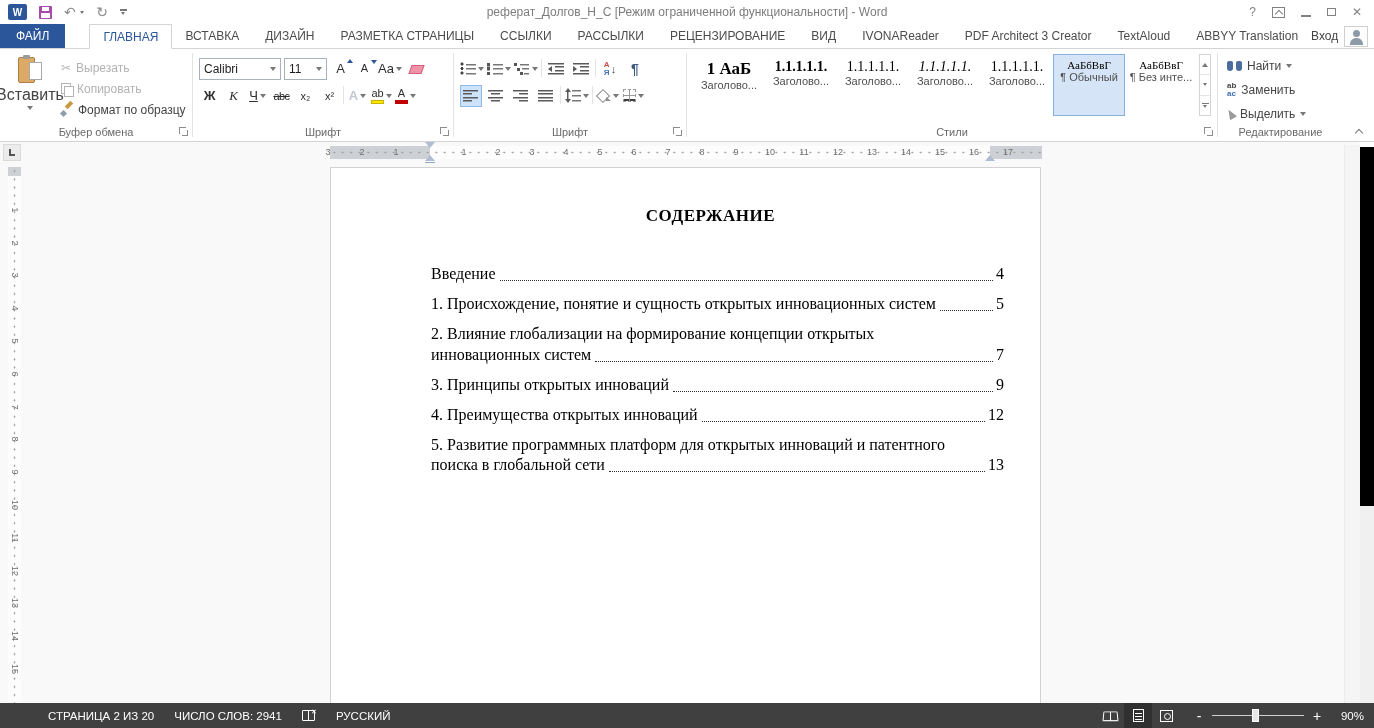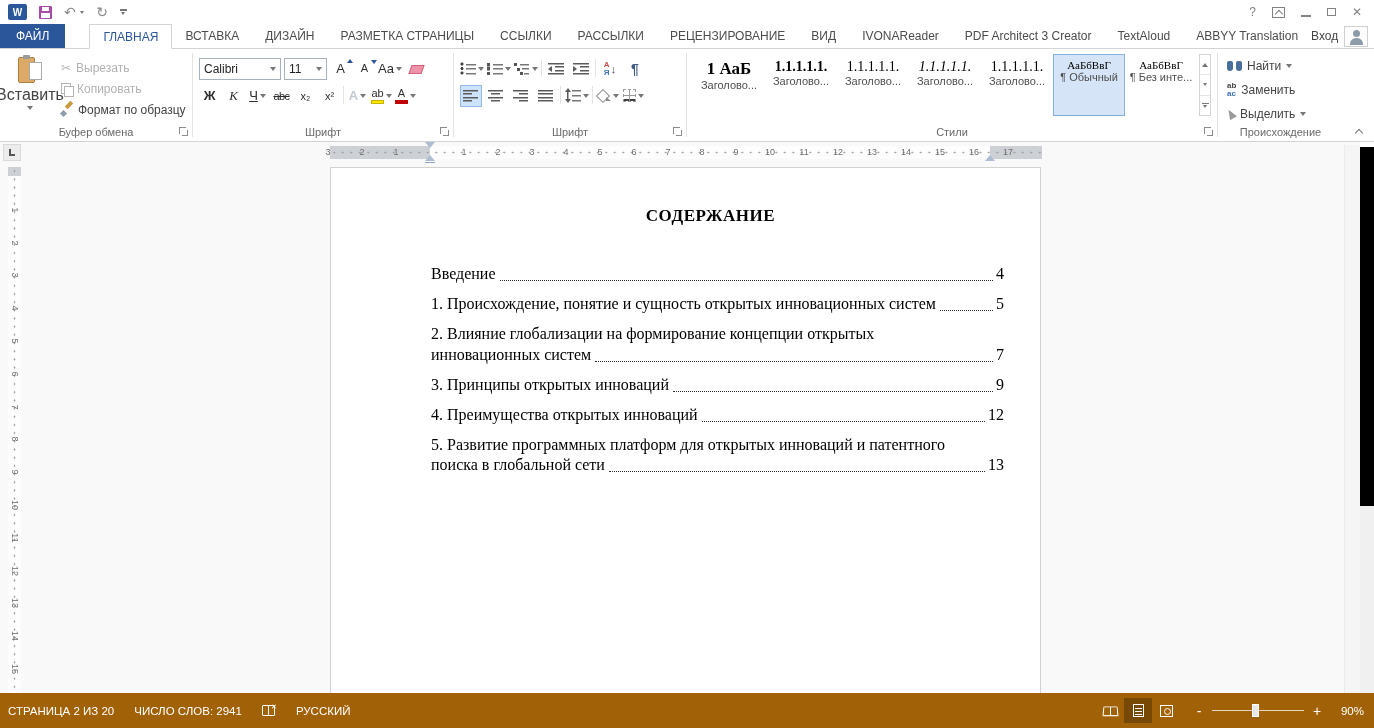--- a/index.html
+++ b/index.html
@@ -176,21 +176,21 @@
 .toc-text { white-space: nowrap; }
 .leader { flex: 1; align-self: flex-end; margin: 0 2px 3.5px 4px; border-bottom: 1.7px dotted #2e2e2e; min-width: 12px; }
 .toc-page { margin-left: 1px; }
 
 
 .scroll-track { position: absolute; right: 14px; top: 145px; width: 16px; height: 558px; background: #f5f5f5; border-left: 1px solid #ebebeb; }
 .black-strip { position: absolute; right: 0; top: 147px; width: 14px; height: 359px; background: #000; }
 .gray-strip { position: absolute; right: 0; top: 506px; width: 14px; height: 197px; background: #f0f0f0; }
 
 
-.statusbar { position: absolute; left: 0; right: 0; bottom: 0; height: 35px; background: #a16207; color: #fff; display: flex; align-items: center; font-size: 11.5px; }
+.statusbar { position: absolute; left: 0; right: 0; bottom: 0; height: 25px; background: #404040; color: #fff; display: flex; align-items: center; font-size: 11.5px; padding-left: 40px; }
 .sb-left { display: flex; align-items: center; gap: 20px; padding-left: 8px; }
 .sb-item { display: flex; align-items: center; gap: 4px; white-space: nowrap; }
 .ic-proof { position: relative; width: 14px; height: 12px; }
 .ic-proof::before { content: ""; position: absolute; left: 0; bottom: 1px; width: 11px; height: 9px; border: 1px solid #fff; border-radius: 1px; background: linear-gradient(#fff 0 0) 50% 0/1px 9px no-repeat; }
 .ic-proof::after { content: "✕"; position: absolute; right: -1px; top: -2px; font-size: 7px; color: #fff; }
 .sb-right { margin-left: auto; display: flex; align-items: center; padding-right: 10px; }
 .vbtn { width: 28px; height: 25px; display: flex; align-items: center; justify-content: center; }
 .vbtn.active { background: rgba(0,0,0,0.25); }
 .ic-readmode { width: 15px; height: 10px; border: 1px solid #fff; border-radius: 1px 1px 0 0; background: linear-gradient(#fff 0 0) 50% 0/1px 10px no-repeat; transform: perspective(20px) rotateX(15deg); }
 .ic-printlayout { width: 11px; height: 13px; border: 1px solid #fff; background-repeat: no-repeat; background-image: linear-gradient(#fff 0 0), linear-gradient(#fff 0 0), linear-gradient(#fff 0 0); background-size: 7px 1px, 7px 1px, 7px 1px; background-position: 1px 3px, 1px 6px, 1px 9px; }
@@ -215,20 +215,21 @@
           <i class="s-top"></i>
           <i class="s-bot"></i>
         </span>
       <span><span class="glyph">↶</span> <span class="caret tiny"></span></span>
       <span class="glyph">↻</span>
       <span class="qat-more">
           <span class="bar"></span>
           <span class="caret tiny"></span>
         </span>
     </div>
+    <div class="titletext">реферат_Долгов_Н_С [Режим ограниченной функциональности] - Word</div>
     <div class="winctrls">
       <span class="wbtn">?</span>
       <span class="wbtn">
           <span class="ic-ribbonopts"></span>
         </span>
       <span class="wbtn">
           <span class="ic-min"></span>
         </span>
       <span class="wbtn">
           <span class="ic-restore"></span>
@@ -489,21 +490,21 @@
               <span class="b">ac</span>
             </span>
             <span>Заменить</span>
           </div>
         <div class="small-btn">
             <span class="ic-selarrow"></span>
             <span>Выделить</span>
             <span class="caret"></span>
           </div>
       </div>
-      <div class="group-label">Происхождение</div>
+      <div class="group-label">Редактирование</div>
     </div>
 
     <span class="collapse-ribbon"></span>
   </div>
 
   <div class="rulerrow">
     <div class="tabsel">
         <i></i>
       </div>
     <div class="hruler">

